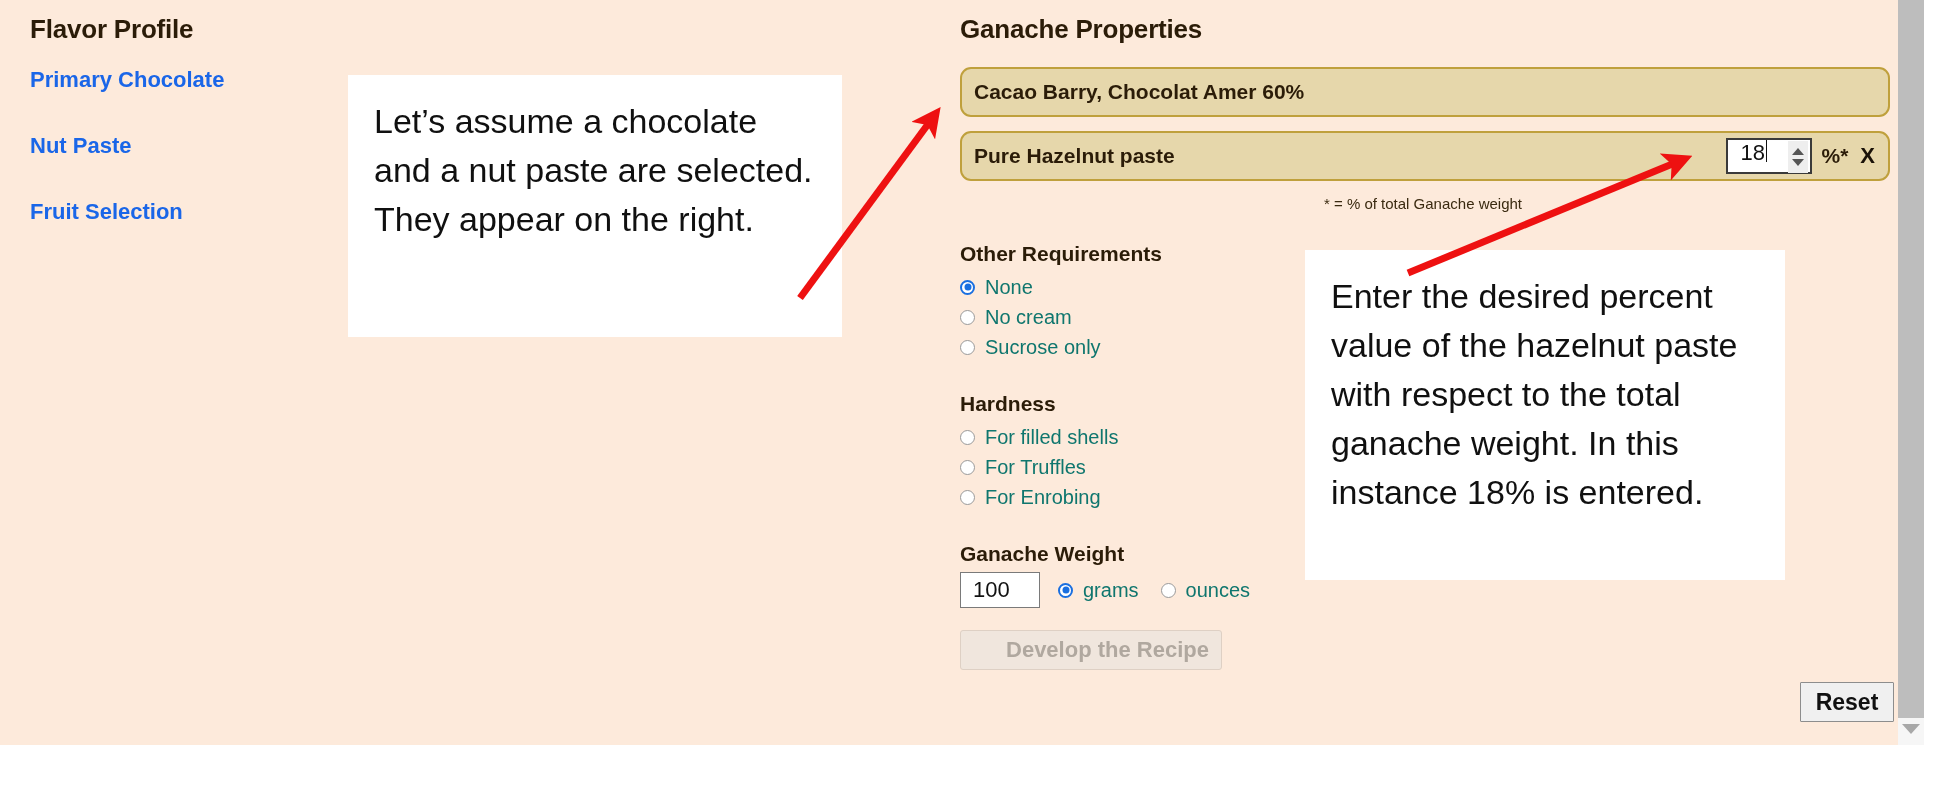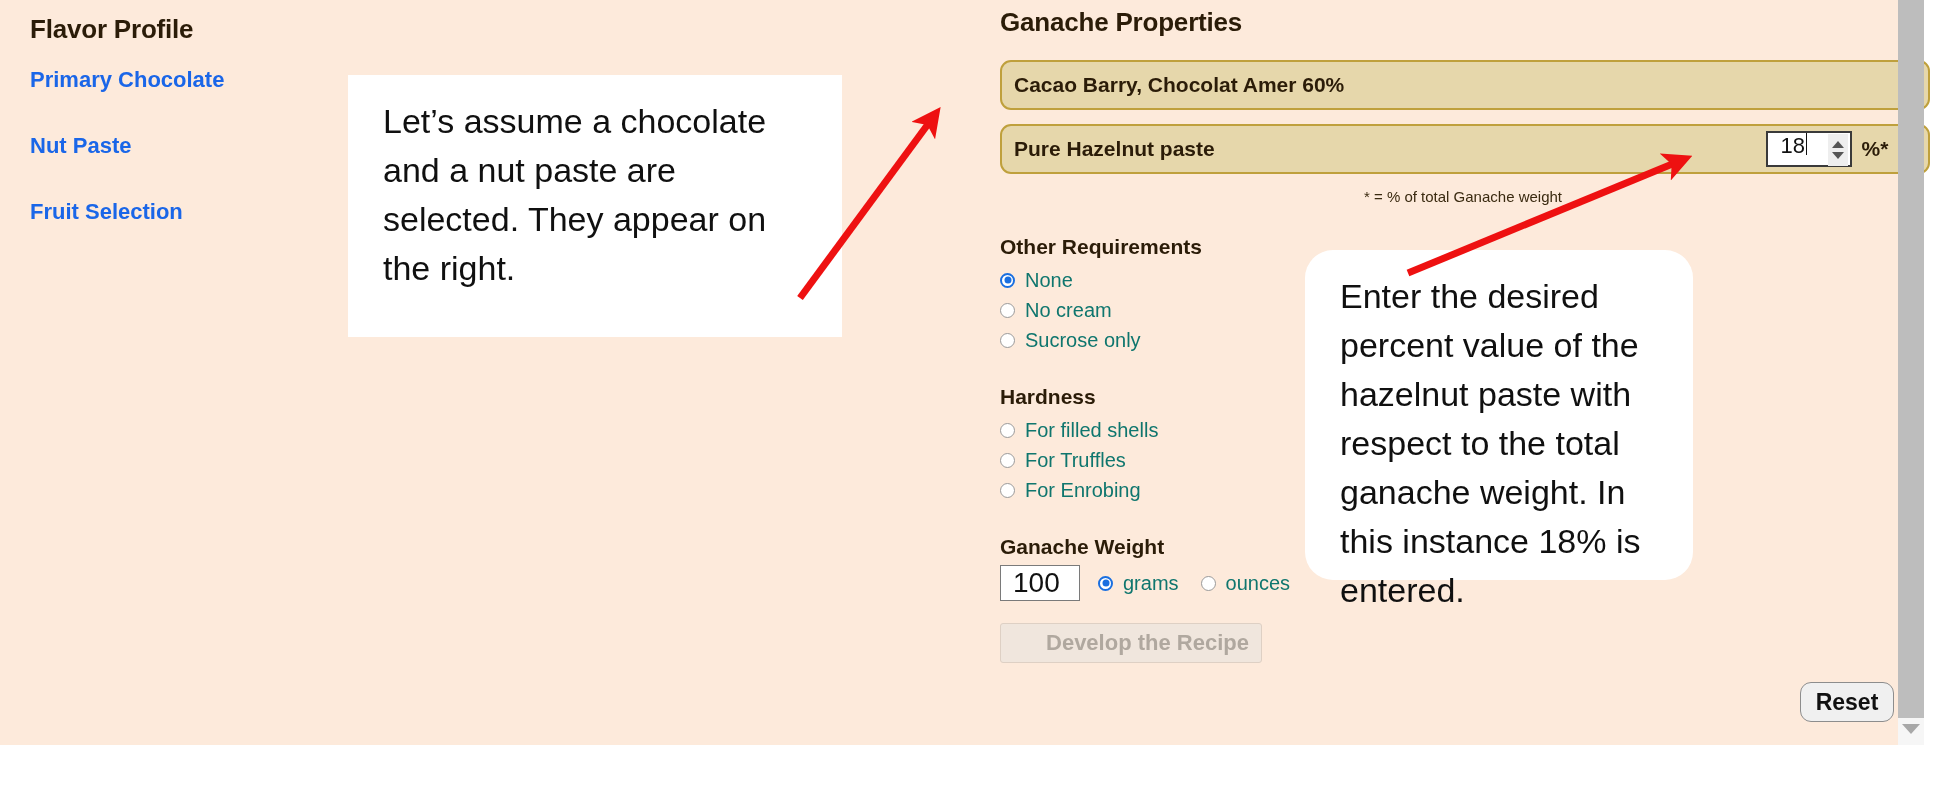--- a/index.html
+++ b/index.html
@@ -47,23 +47,22 @@
     font-weight: bold;
     color: #1a66e8;
     text-decoration: none;
     margin-bottom: 40px;
     white-space: nowrap;
   }
 
   
   .right-col {
     position: absolute;
-    left: 960px; top: 7px;
+    left: 960px; top: 14px;
     width: 930px;
-    margin-left: 40px;
   }
   .ingredient-row {
     position: relative;
     background: #e6d7ab;
     border: 2px solid #bfa03c;
     border-radius: 11px;
     height: 50px;
     margin-bottom: 14px;
     display: flex;
     align-items: center;
@@ -189,21 +188,21 @@
     align-items: center;
     margin-top: 6px;
   }
   .weight-input {
     width: 80px; height: 36px;
     background: #ffffff;
     border: 1.5px solid #7a7a7a;
     display: flex;
     align-items: center;
     padding-left: 12px;
-    font-size: 28px;
+    font-size: 22px;
     color: #111;
     margin-right: 18px;
   }
   .unit-opt {
     display: flex;
     align-items: center;
     margin-right: 22px;
   }
 
   .develop-btn {
@@ -222,41 +221,41 @@
     font-family: "Liberation Sans", sans-serif;
     padding-left: 33px;
   }
 
   .reset-btn {
     position: absolute;
     left: 1800px; top: 682px;
     width: 94px; height: 40px;
     background: #f0f0f0;
     border: 1px solid #8d8d8d;
-    border-radius: 11px;
+    border-radius: 1px;
     color: #111;
     font-size: 23px;
     font-weight: bold;
     display: flex;
     align-items: center;
     justify-content: center;
     font-family: "Liberation Sans", sans-serif;
   }
 
   
   .callout {
     position: absolute;
     background: #ffffff;
     color: #101010;
     font-size: 34px;
     line-height: 1.44;
-    padding: 22px 35px;
+    padding: 22px 26px;
   }
   #callout-left  { left: 348px;  top: 75px;  width: 494px; height: 262px; }
-  #callout-right { left: 1305px; top: 250px; width: 388px; height: 330px; border-radius: 28px; }
+  #callout-right { left: 1305px; top: 250px; width: 480px; height: 330px; }
 
   
   .arrow-svg {
     position: absolute;
     left: 0; top: 0;
     width: 1950px; height: 808px;
     pointer-events: none;
   }
 
   

